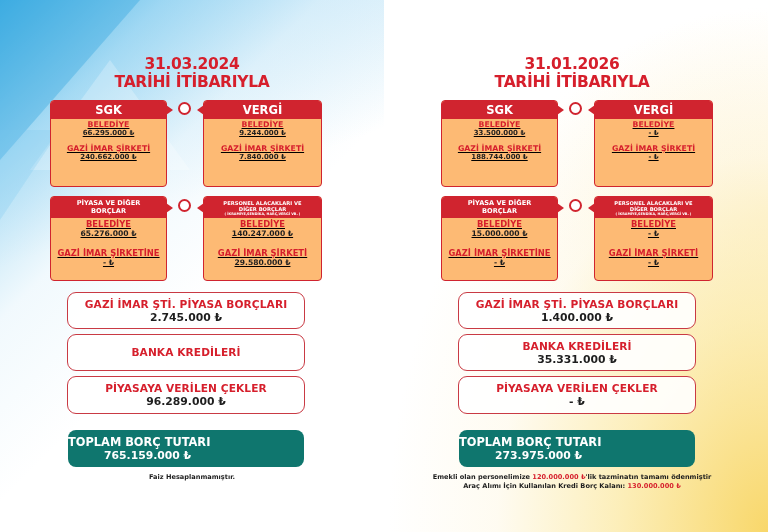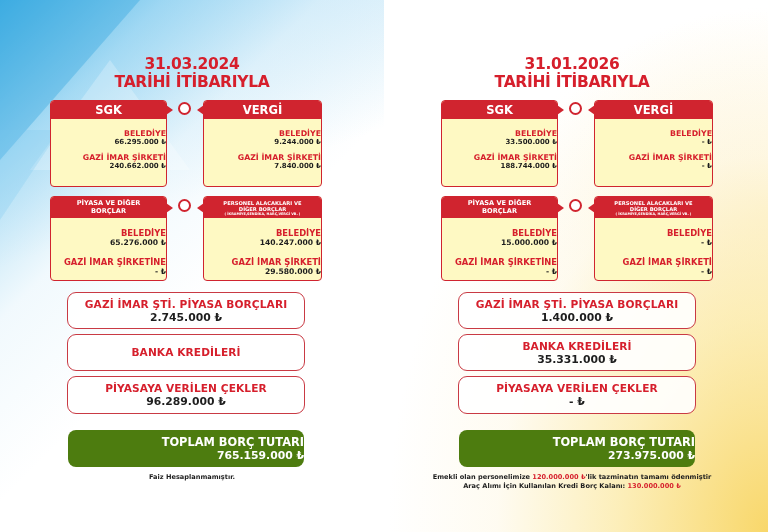--- a/index.html
+++ b/index.html
@@ -42,21 +42,21 @@
     .panel.left { left: 0; }
     .panel.right { left: 380px; }
 
     .date-title {
       position: absolute; top: 55px; width: 100%; text-align: center;
       color: #d61f2c; font-weight: bold; font-size: 15.5px; line-height: 18px;
       letter-spacing: -0.3px;
     }
 
     .box {
-      position: absolute; background: #fef9c3;
+      position: absolute; background: #fdba74;
       border: 1px solid #d0242f; border-radius: 4px;
       overflow: visible;
     }
     .box .hdr {
       background: #d0242f; color: #fff; font-weight: bold; text-align: center;
       border-radius: 3px 3px 0 0; position: relative;
       display: flex; flex-direction: column; justify-content: center; align-items: center;
     }
     .box .hdr.big { height: 18px; font-size: 11.5px; }
     .box .hdr.med { height: 21px; font-size: 6.6px; line-height: 7.5px; }
@@ -65,41 +65,41 @@
     .box .hdr.arrow-right::after {
       content: ""; position: absolute; right: -7px; top: 50%; transform: translateY(-50%);
       border-top: 5px solid transparent; border-bottom: 5px solid transparent;
       border-left: 7px solid #d0242f;
     }
     .box .hdr.arrow-left::before {
       content: ""; position: absolute; left: -7px; top: 50%; transform: translateY(-50%);
       border-top: 5px solid transparent; border-bottom: 5px solid transparent;
       border-right: 7px solid #d0242f;
     }
-    .box .body { text-align: right; padding-top: 10px; }
+    .box .body { text-align: center; padding-top: 1px; text-decoration: underline; }
     .lbl { color: #d61f2c; font-weight: bold; font-size: 7.8px; line-height: 9px; }
     .lbl.big { font-size: 8.4px; line-height: 10px; }
     .val { color: #1e1e1e; font-weight: bold; font-size: 7px; line-height: 9px; margin-bottom: 6px; }
     .val.big { font-size: 7.6px; line-height: 10px; margin-bottom: 9px; }
 
     .connector {
       position: absolute; width: 13px; height: 13px; border-radius: 50%;
       border: 2.5px solid #d0242f; background: #fff;
     }
 
     .pill {
       position: absolute; border: 1.2px solid #c93a44; border-radius: 9px;
       background: rgba(255,255,255,0.9); text-align: center;
       display: flex; flex-direction: column; justify-content: center;
     }
     .pill .p-lbl { color: #d61f2c; font-weight: bold; font-size: 10.6px; line-height: 13px; letter-spacing: 0.1px; }
     .pill .p-val { color: #1e1e1e; font-weight: bold; font-size: 10.8px; line-height: 13px; text-align: center; }
 
     .total {
-      position: absolute; background: #4d7c0f; border-radius: 8px; text-align: right;
+      position: absolute; background: #0f766e; border-radius: 8px; text-align: left;
       display: flex; flex-direction: column; justify-content: center;
     }
     .total .t-lbl { color: #fff; font-weight: bold; font-size: 11.4px; line-height: 13px; }
     .total .t-val { color: #fff; font-weight: bold; font-size: 10.8px; line-height: 13px; padding-left: 36px; }
 
     .note {
       position: absolute; width: 100%; text-align: center;
       color: #1e1e1e; font-size: 6.6px; font-weight: bold; line-height: 9px;
     }
     .note .hl { color: #d61f2c; }

